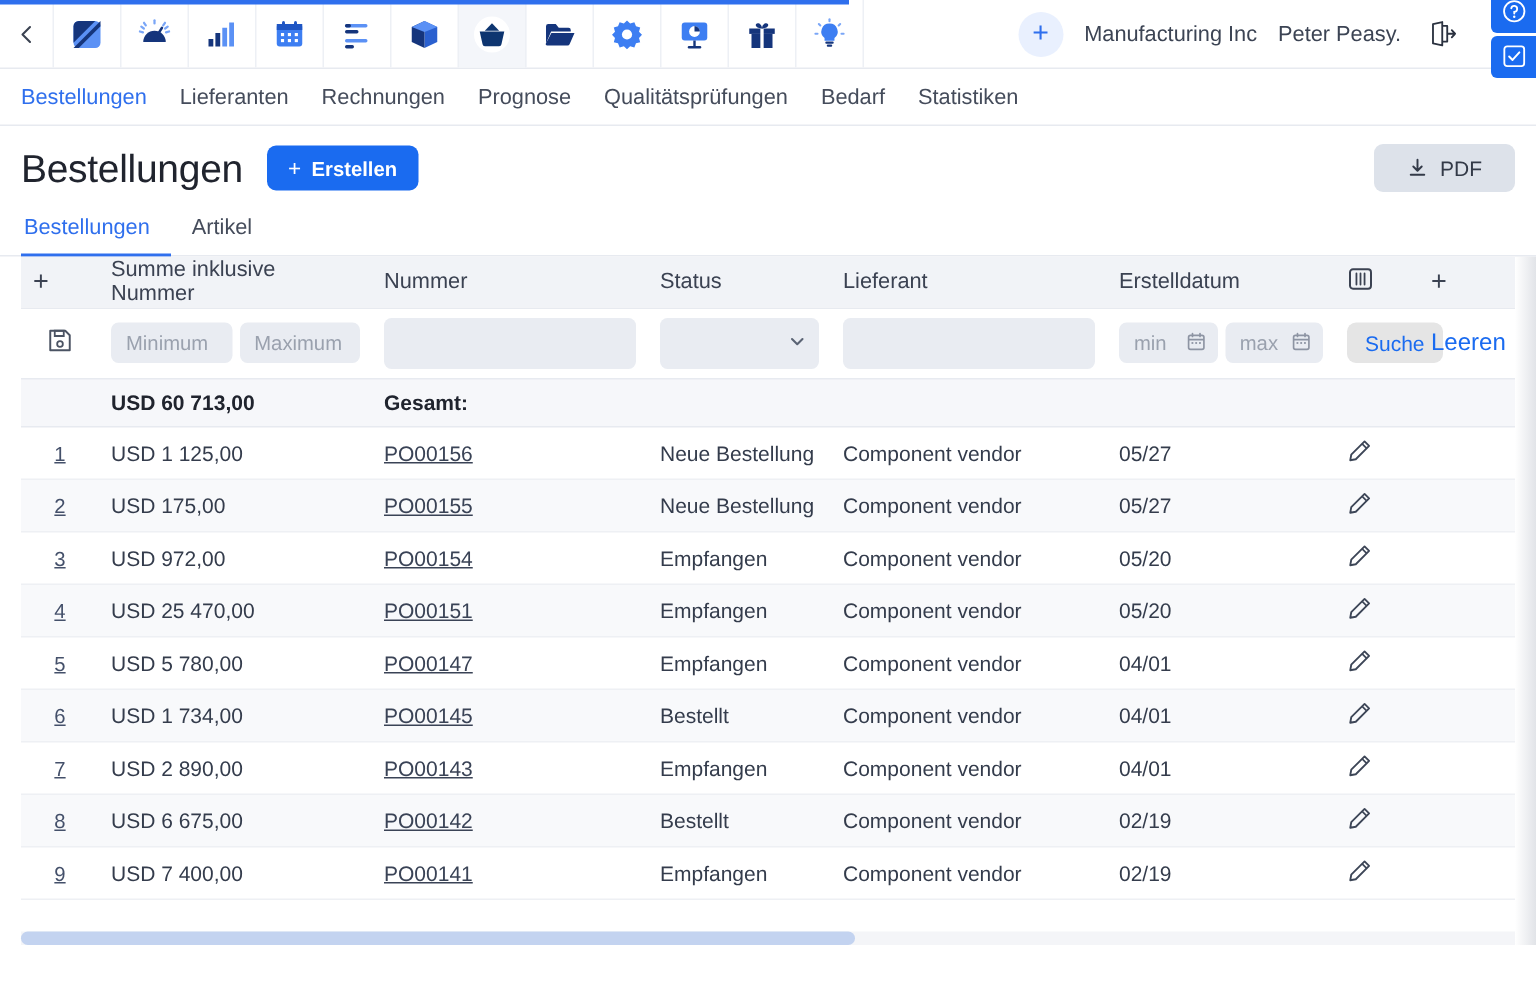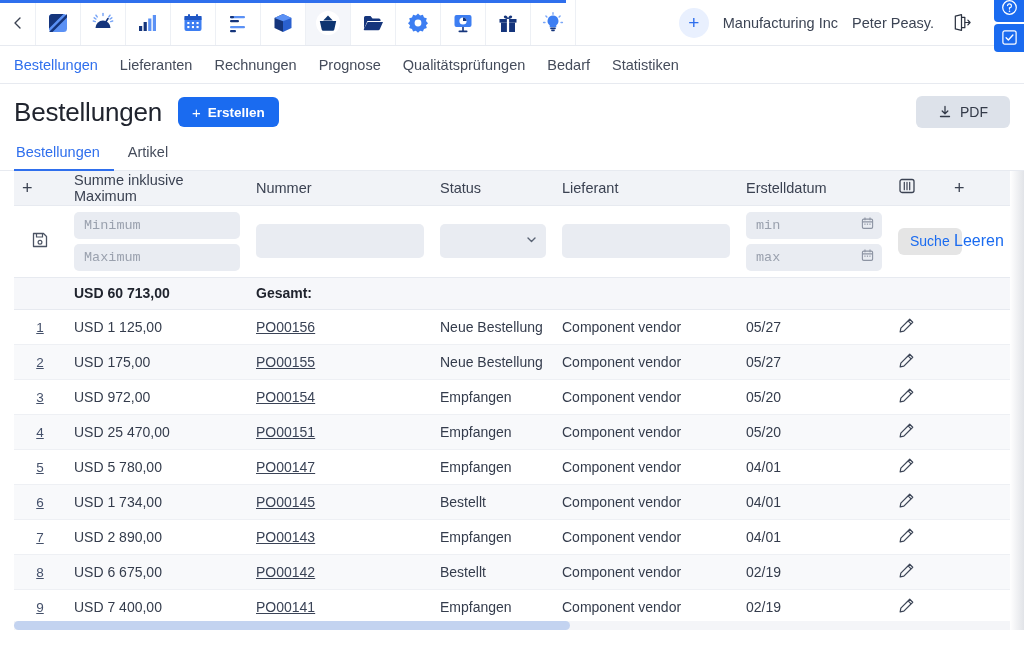--- a/index.html
+++ b/index.html
@@ -159,21 +159,21 @@
   tr.filters td { padding: 6px 8px; vertical-align: middle; background: #fff; border-bottom: 1px solid #e7eaf0;}
   tr.filters td.idx { text-align: center; }
   .fi {
     background: #e9ecf2; border: none; border-radius: 5px;
     height: 27px; width: 100%;
     font-family: inherit; font-size: 13.5px; color: #3b4252;
     padding: 0 10px; outline: none;
   }
   .fi::placeholder { color: #9aa1ae; }
   .fi.tall { height: 34px; }
-  .stack2 { display: flex; flex-direction: column; gap: 5px; font-family: Liberation Mono, monospace; }
+  .stack2 { display: flex; flex-direction: row; gap: 5px; }
   .sel-wrap { position: relative; }
   .sel-wrap .chev {
     position: absolute; right: 8px; top: 50%; transform: translateY(-50%);
     pointer-events: none; color: #5a6374;
   }
   .date-wrap { position: relative; }
   .date-wrap .cal {
     position: absolute; right: 8px; top: 50%; transform: translateY(-50%);
     pointer-events: none; color: #8d94a3;
   }
@@ -434,21 +434,21 @@
   <div class="subtab">Artikel</div>
 </div>
 
 <div class="table-wrap">
   <table class="grid">
     <thead>
       <tr>
         <th class="c-idx">
           <span class="th-plus">+</span>
         </th>
-        <th class="c-sum">Summe inklusive Maximum</th>
+        <th class="c-sum">Summe inklusive Nummer</th>
         <th class="c-num">Nummer</th>
         <th class="c-sta">Status</th>
         <th class="c-lie">Lieferant</th>
         <th class="c-erd">Erstelldatum</th>
         <th class="c-cols">
           <svg width="18" height="18" viewBox="0 0 18 18">
             <rect x="2" y="2.5" width="14" height="13" rx="2" fill="none" stroke="#3b4252" stroke-width="1.3"></rect>
             <path d="M6.3 5.3 V12.7 M9 5.3 V12.7 M11.7 5.3 V12.7" stroke="#3b4252" stroke-width="1.2" stroke-linecap="round"></path>
           </svg>
         </th>

